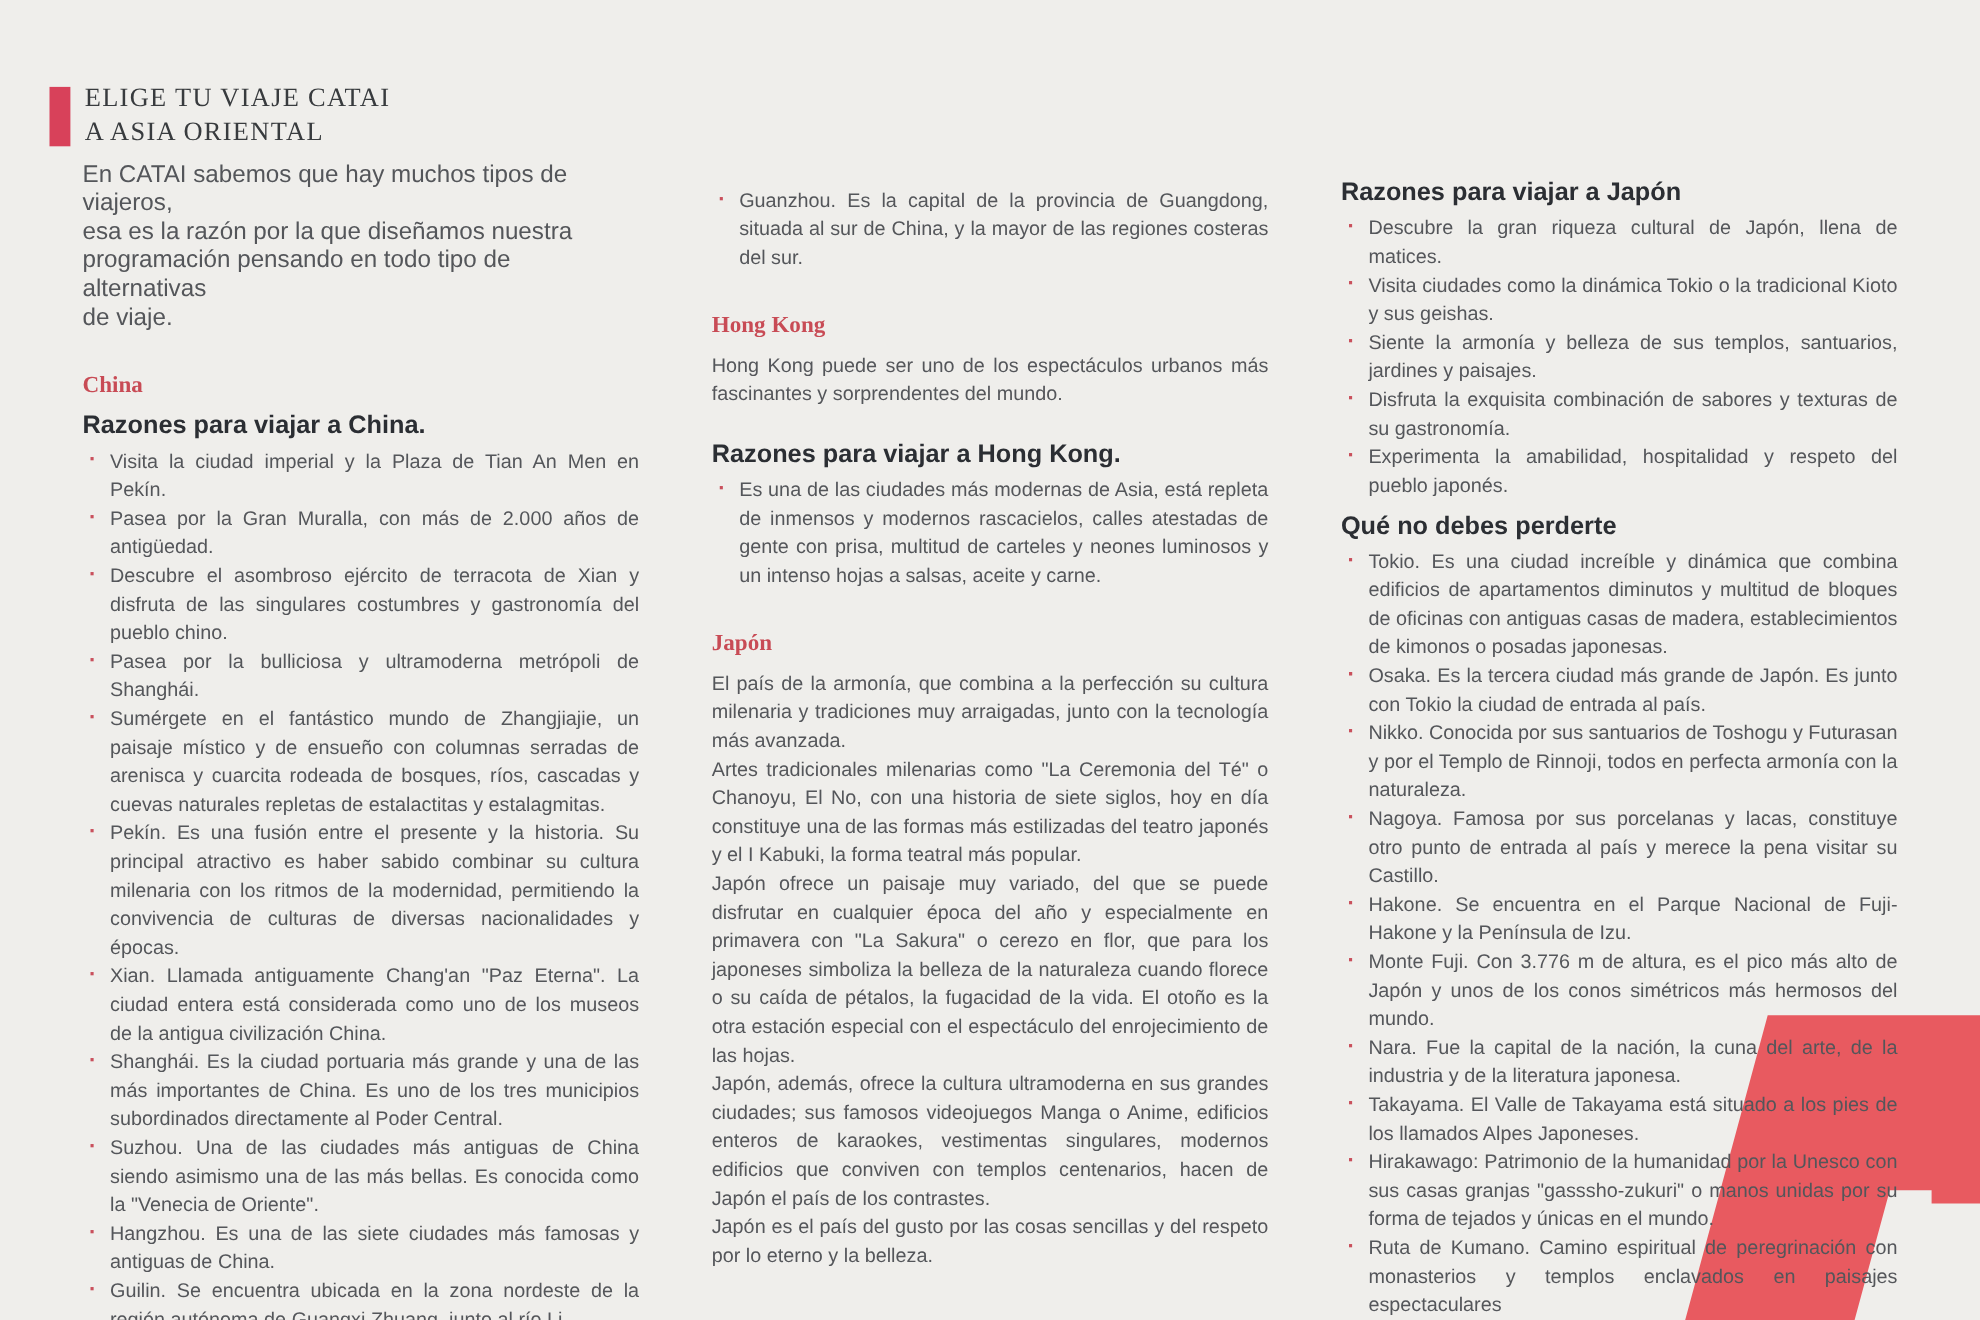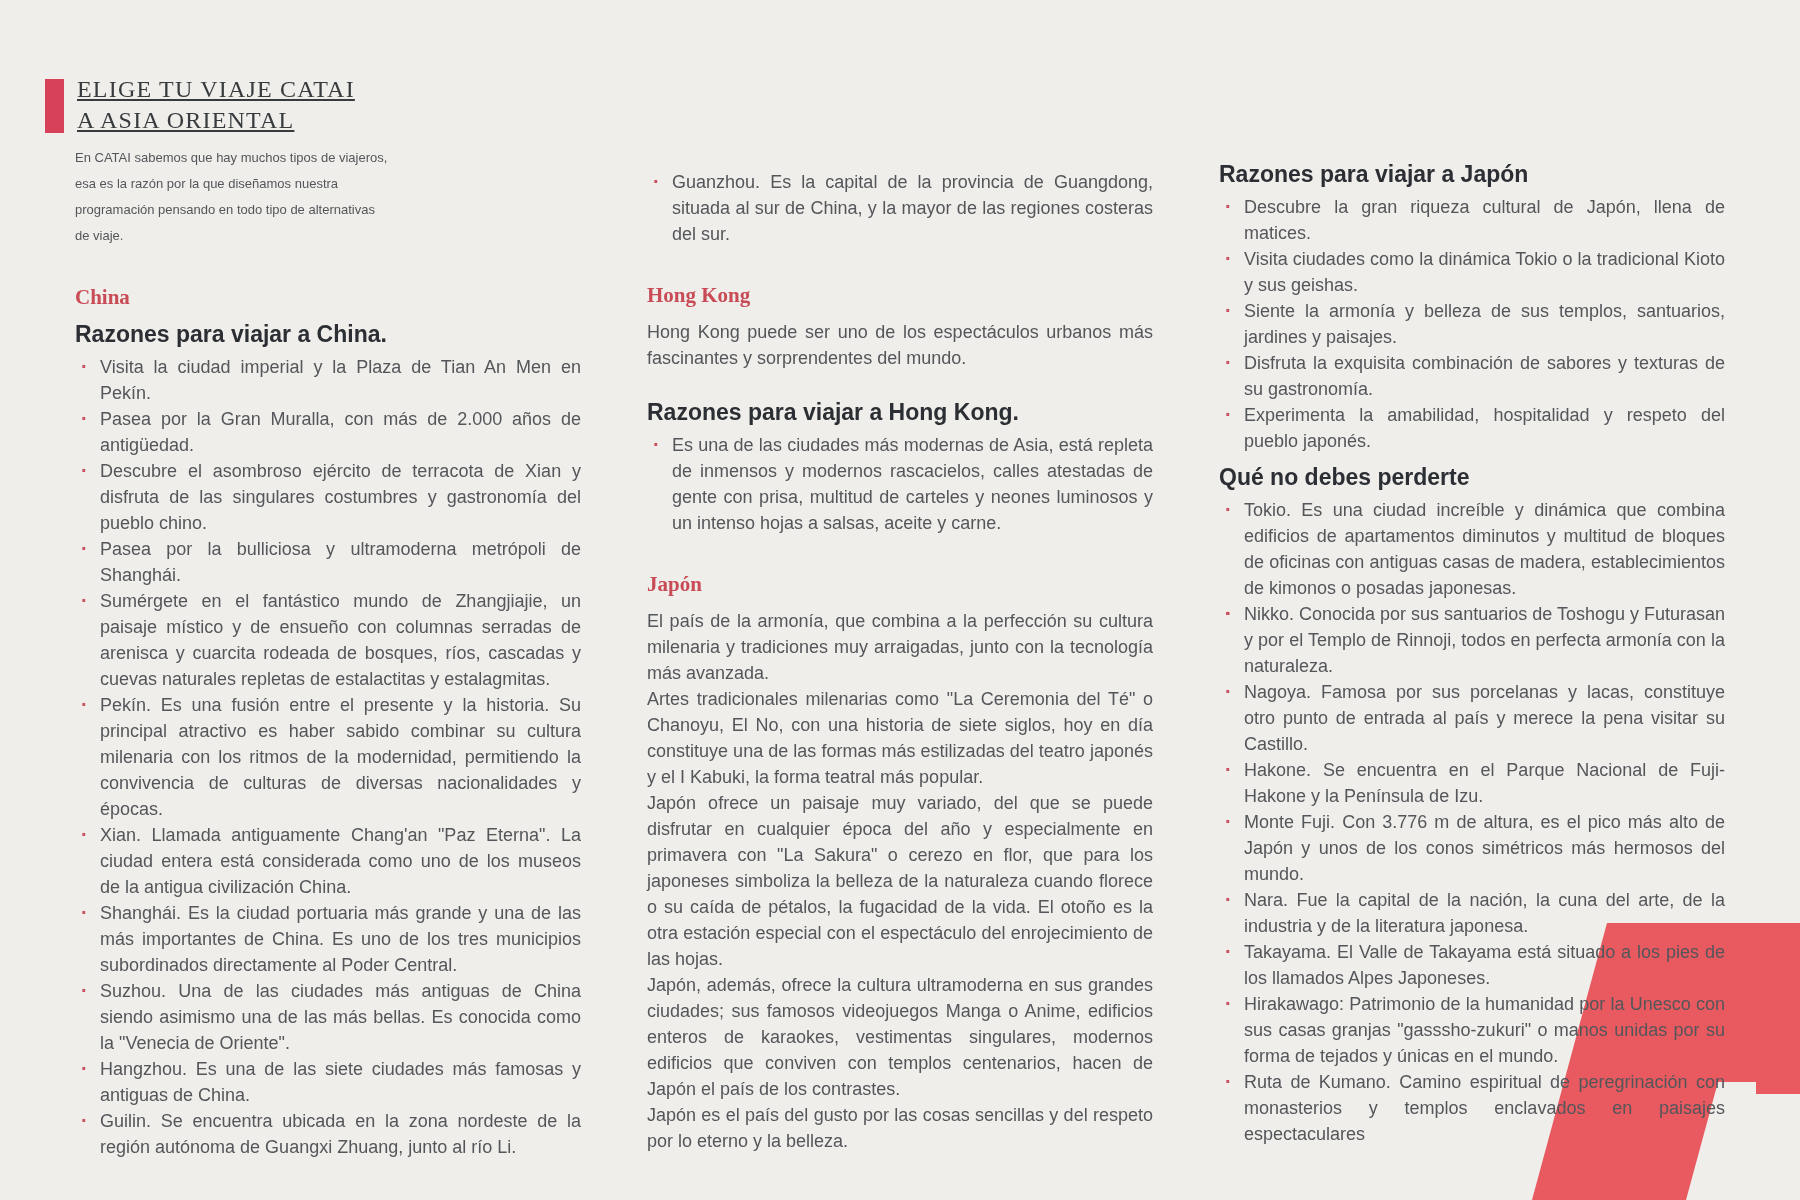--- a/index.html
+++ b/index.html
@@ -14,29 +14,28 @@
     color:var(--body);
   }
   
   .header{position:absolute;left:45px;top:74px;display:flex;z-index:2;}
   .accent-bar{width:19px;height:54px;background:var(--accent);margin-top:5px;}
   .title{
     margin:0;padding-left:13px;
     font-family:"Liberation Serif", serif;font-weight:500;
     font-size:24px;line-height:31px;letter-spacing:1.2px;
     color:var(--title);
-    text-decoration:underline;
   }
   
   .columns{
     position:absolute;left:75px;top:145px;width:1650px;z-index:2;
     display:grid;grid-template-columns:1fr 1fr 1fr;column-gap:66px;
   }
   .column{min-width:0;}
-  .intro{margin:0;font-size:13px;line-height:26px;color:var(--body);}
+  .intro{margin:0;font-size:22px;line-height:26px;color:var(--body);}
   .country{
     font-family:"Liberation Serif", serif;font-weight:700;
     font-size:21px;line-height:28px;color:var(--country);
     margin:34px 0 10px;
   }
   .subhead{
     font-size:23px;line-height:26px;font-weight:700;color:var(--subhead);
     margin:28px 0 7px;
   }
   .country + .subhead{margin-top:2px;}
@@ -101,21 +100,21 @@
     <div class="column">
       <h4 class="subhead">Razones para viajar a Japón</h4>
       <div class="bullet"><span class="dot">·</span><span class="btext">Descubre la gran riqueza cultural de Japón, llena de matices.</span></div>
       <div class="bullet"><span class="dot">·</span><span class="btext">Visita ciudades como la dinámica Tokio o la tradicional Kioto y sus geishas.</span></div>
       <div class="bullet"><span class="dot">·</span><span class="btext">Siente la armonía y belleza de sus templos, santuarios, jardines y paisajes.</span></div>
       <div class="bullet"><span class="dot">·</span><span class="btext">Disfruta la exquisita combinación de sabores y texturas de su gastronomía.</span></div>
       <div class="bullet"><span class="dot">·</span><span class="btext">Experimenta la amabilidad, hospitalidad y respeto del pueblo japonés.</span></div>
       <h4 class="subhead">Qué no debes perderte</h4>
       <div class="bullet"><span class="dot">·</span><span class="btext">Tokio. Es una ciudad increíble y dinámica que combina edificios de apartamentos diminutos y multitud de bloques de oficinas con antiguas casas de madera, establecimientos de kimonos o posadas japonesas.</span></div>
       <div class="bullet"><span class="dot">·</span></div>
-      <div class="bullet"><span class="dot">·</span></div>
+      <div class="bullet"><span class="dot">·</span><span class="btext">Osaka. Es la tercera ciudad más grande de Japón. Es junto con Tokio la ciudad de entrada al país.</span></div>
       <div class="bullet"><span class="dot">·</span><span class="btext">Nikko. Conocida por sus santuarios de Toshogu y Futurasan y por el Templo de Rinnoji, todos en perfecta armonía con la naturaleza.</span></div>
       <div class="bullet"><span class="dot">·</span><span class="btext">Nagoya. Famosa por sus porcelanas y lacas, constituye otro punto de entrada al país y merece la pena visitar su Castillo.</span></div>
       <div class="bullet"><span class="dot">·</span><span class="btext">Hakone. Se encuentra en el Parque Nacional de Fuji-Hakone y la Península de Izu.</span></div>
       <div class="bullet"><span class="dot">·</span><span class="btext">Monte Fuji. Con 3.776 m de altura, es el pico más alto de Japón y unos de los conos simétricos más hermosos del mundo.</span></div>
       <div class="bullet"><span class="dot">·</span><span class="btext">Nara. Fue la capital de la nación, la cuna del arte, de la industria y de la literatura japonesa.</span></div>
       <div class="bullet"><span class="dot">·</span><span class="btext">Takayama. El Valle de Takayama está situado a los pies de los llamados Alpes Japoneses.</span></div>
       <div class="bullet"><span class="dot">·</span><span class="btext">Hirakawago: Patrimonio de la humanidad por la Unesco con sus casas granjas "gasssho-zukuri" o manos unidas por su forma de tejados y únicas en el mundo.</span></div>
       <div class="bullet"><span class="dot">·</span><span class="btext">Ruta de Kumano. Camino espiritual de peregrinación con monasterios y templos enclavados en paisajes espectaculares</span></div>
     </div>
   </div>

